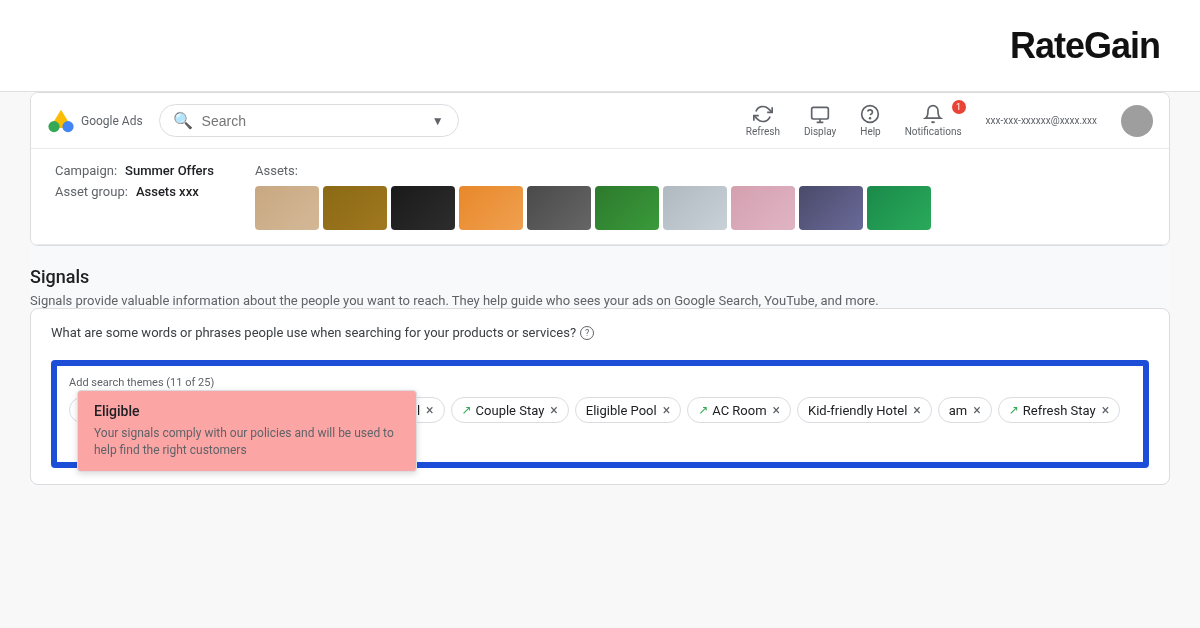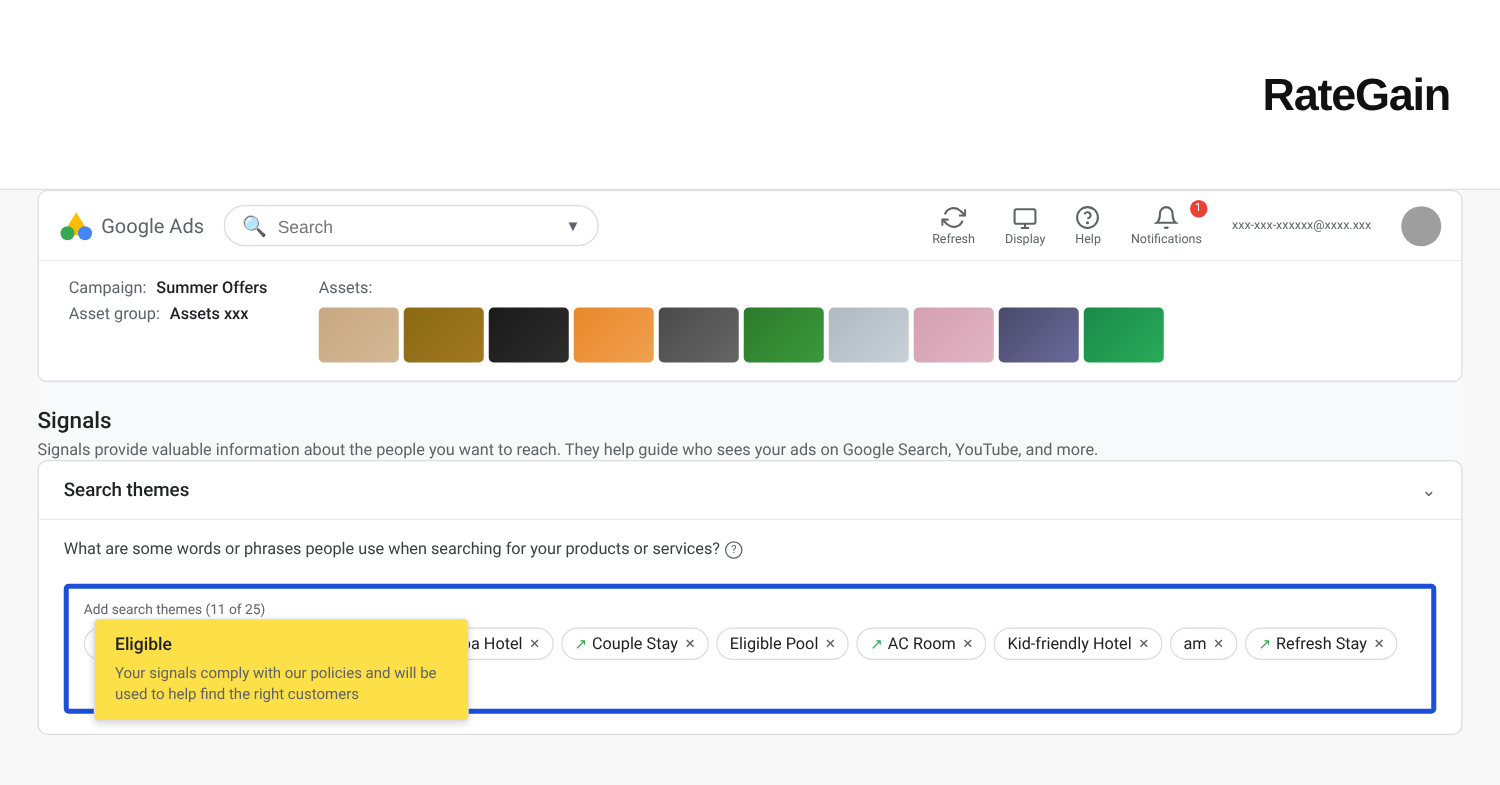--- a/index.html
+++ b/index.html
@@ -8,21 +8,21 @@
       background: #f8f8f8;
       width: 1200px;
       height: 628px;
       overflow: hidden;
       position: relative;
     }
 
     
     .top-bar {
       background: #fff;
-      height: 152px;
+      height: 92px;
       display: flex;
       align-items: center;
       justify-content: flex-end;
       padding-right: 40px;
       border-bottom: 1px solid #e0e0e0;
     }
 
     .rategain-logo {
       font-size: 36px;
       font-weight: 900;
@@ -299,21 +299,21 @@
       border: 1px solid #5f6368;
       display: inline-flex;
       align-items: center;
       justify-content: center;
       font-size: 9px;
       color: #5f6368;
       cursor: pointer;
     }
 
     .themes-input-area {
-      border: 4px solid #1d4ed8;
+      border: 6px solid #1d4ed8;
       border-radius: 4px;
       padding: 10px 12px;
       min-height: 80px;
       position: relative;
     }
 
     .themes-count-label {
       font-size: 11px;
       color: #5f6368;
       margin-bottom: 8px;
@@ -357,25 +357,25 @@
       cursor: pointer;
       padding: 4px 8px;
       white-space: nowrap;
     }
 
     
     .eligible-tooltip {
       position: absolute;
       bottom: -10px;
       left: 20px;
-      background: #fde047;
+      background: #fca5a5;
       border: 1px solid #dadce0;
       border-radius: 4px;
       padding: 12px 16px;
-      width: 300px;
+      width: 340px;
       box-shadow: 0 2px 6px rgba(0,0,0,0.15);
       z-index: 10;
     }
 
     .eligible-title {
       font-size: 14px;
       font-weight: 500;
       color: #202124;
       margin-bottom: 6px;
     }
@@ -396,21 +396,21 @@
 <div class="gads-container">
 
   <div class="gads-nav">
 
     <div class="google-ads-logo">
       <svg class="google-ads-logo-icon" viewBox="0 0 40 40">
         <polygon points="4,30 20,4 36,30" fill="#FBBC04"></polygon>
         <circle cx="30" cy="28" r="8" fill="#4285F4"></circle>
         <circle cx="10" cy="28" r="8" fill="#34A853"></circle>
       </svg>
-      <span style="font-size:16px;color:#5f6368;">Google Ads</span>
+      <span style="font-size:12px;color:#5f6368;">Google Ads</span>
     </div>
 
     <div class="search-bar">
       <span class="search-icon-nav">🔍</span>
       <input type="text" placeholder="Search" style="">
       <span class="chevron-icon">▼</span>
     </div>
 
     <div class="nav-spacer"></div>
 
@@ -484,24 +484,20 @@
       </div>
     </div>
   </div>
 </div>
 
 <div class="main-content" style="margin: 0 30px; padding: 20px 0 0 0; background: #f8f9fa;">
   <h2 class="signals-title">Signals</h2>
   <p class="signals-desc">Signals provide valuable information about the people you want to reach. They help guide who sees your ads on Google Search, YouTube, and more.</p>
 
   <div class="search-themes-card">
-    <div class="card-header">
-      <span class="card-title">Search themes</span>
-      <span class="card-collapse-btn">⌄</span>
-    </div>
     <div class="card-body">
       <div class="search-themes-question">
         <span>What are some words or phrases people use when searching for your products or services?</span>
         <div class="help-icon-small">?</div>
       </div>
 
       <div class="themes-input-area" style="position:relative;">
         <div class="themes-count-label">Add search themes (11 of 25)</div>
         <div class="themes-chips">
 

